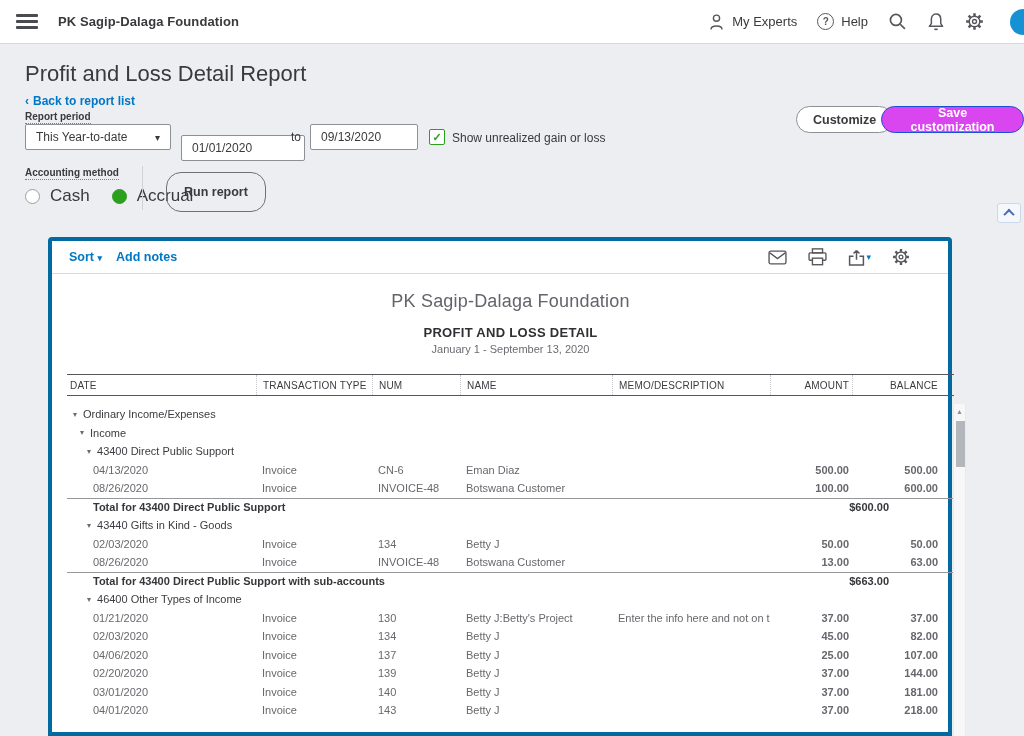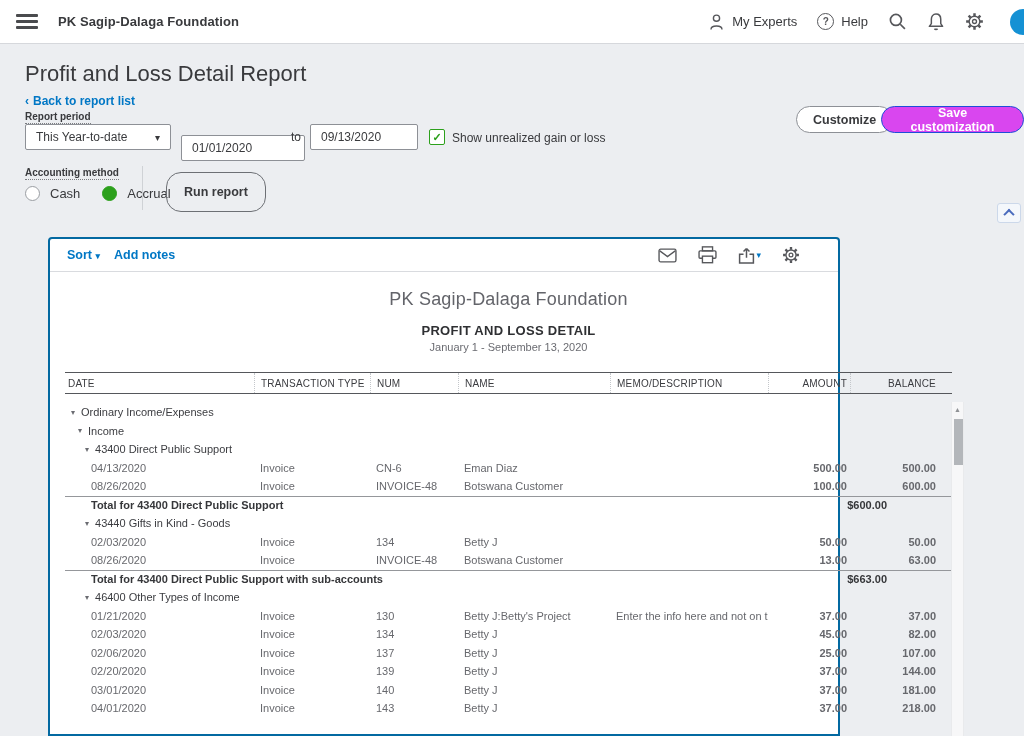--- a/index.html
+++ b/index.html
@@ -42,35 +42,35 @@
 
   .pill { border-radius:15px; font-size:12.5px; font-weight:bold; display:flex; align-items:center;
     justify-content:center; cursor:pointer; }
   .customize-btn { position:absolute; left:796px; top:106px; height:27px; padding:0 16px;
     background:#fff; border:1px solid #8d9096; color:#393a3d; }
   .save-btn { position:absolute; left:881px; top:106px; height:27px; padding:0 16px;
     background:#d946ef; border:1px solid #1d4ed8; color:#fff; }
   .run-btn { position:absolute; left:166px; top:172px; height:40px; padding:0 17px;
     background:transparent; border:1px solid #6d7075; color:#393a3d; }
 
-  .radio-row { position:absolute; left:25px; top:186px; display:flex; align-items:center; gap:10px; font-size:13px; }
+  .radio-row { position:absolute; left:25px; top:186px; display:flex; align-items:center; gap:10px; font-size:17px; }
   .radio { width:15px; height:15px; border-radius:50%; cursor:pointer; }
   .radio.off { background:#fff; border:1px solid #9b9ea3; }
   .radio.on  { background:#2ca01c; border:1px solid #2ca01c; }
   .radio-label { cursor:pointer; margin-right:12px; }
   .vdivider { position:absolute; left:142px; top:166px; width:1px; height:44px; background:#cfd2d6; }
 
   .collapse-btn { position:absolute; left:997px; top:203px; width:24px; height:20px; background:#f4f7fb;
     border:1px solid #ccd8ea; border-radius:3px; cursor:pointer; display:flex; align-items:center; justify-content:center; }
   .collapse-btn .chev-up { width:8px; height:8px; border-left:2.4px solid #4a6bbd; border-top:2.4px solid #4a6bbd;
     transform:rotate(45deg) translate(1px,1px); }
 
   
-  .card { position:absolute; left:48px; top:237px; width:792px; height:499px; background:#fff;
-    border:2px solid #0369a1; border-radius:4px 4px 0 0; }
+  .card { position:absolute; left:48px; top:237px; width:904px; height:499px; background:#fff;
+    border:4px solid #0369a1; border-radius:4px 4px 0 0; }
   .card-toolbar { height:33px; display:flex; align-items:center; padding:0 38px 0 17px; border-bottom:1px solid #d9dbdf; }
   .tb-link { color:#0077c5; font-size:12.5px; font-weight:bold; cursor:pointer; }
   .tb-link .caret { font-size:9px; }
   .add-notes { margin-left:14px; }
   .tb-icons { margin-left:auto; display:flex; align-items:center; gap:21px; }
   .tb-icon { display:flex; align-items:center; cursor:pointer; }
   .export-caret { color:#0077c5; font-size:9px; margin-left:1px; }
 
   .report-head { position:absolute; left:15px; top:50px; width:887px; text-align:center; }
   .rh-company { font-size:18px; color:#63646a; letter-spacing:.2px; }
@@ -350,21 +350,21 @@
         <div class="trow data">
           <span class="cell date">02/03/2020</span>
           <span class="cell txn">Invoice</span>
           <span class="cell num">134</span>
           <span class="cell name">Betty J</span>
           <span class="cell memo"></span>
           <span class="cell right amount">45.00</span>
           <span class="cell right balance">82.00</span>
         </div>
         <div class="trow data">
-          <span class="cell date">02/06/2020</span>
+          <span class="cell date">04/06/2020</span>
           <span class="cell txn">Invoice</span>
           <span class="cell num">137</span>
           <span class="cell name">Betty J</span>
           <span class="cell memo"></span>
           <span class="cell right amount">25.00</span>
           <span class="cell right balance">107.00</span>
         </div>
         <div class="trow data">
           <span class="cell date">02/20/2020</span>
           <span class="cell txn">Invoice</span>

